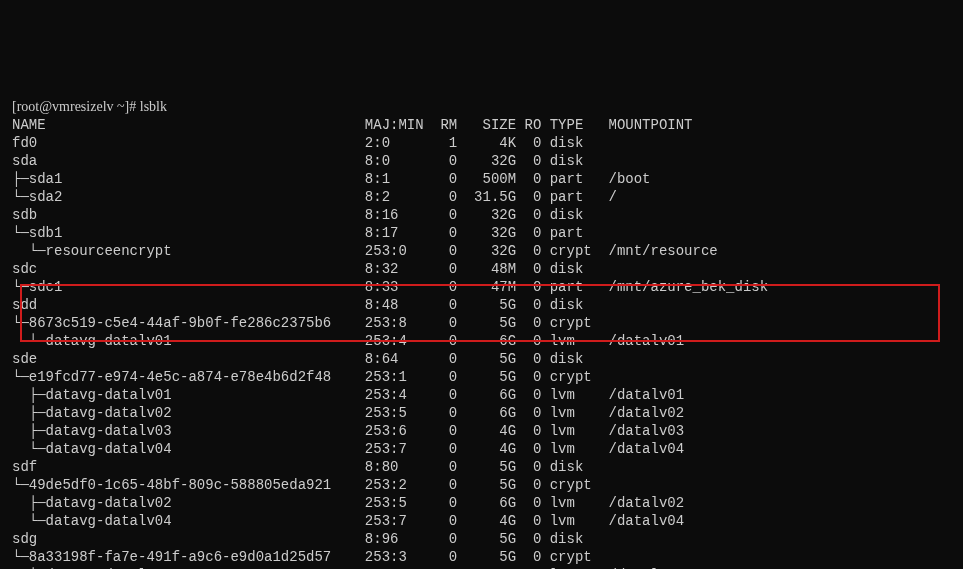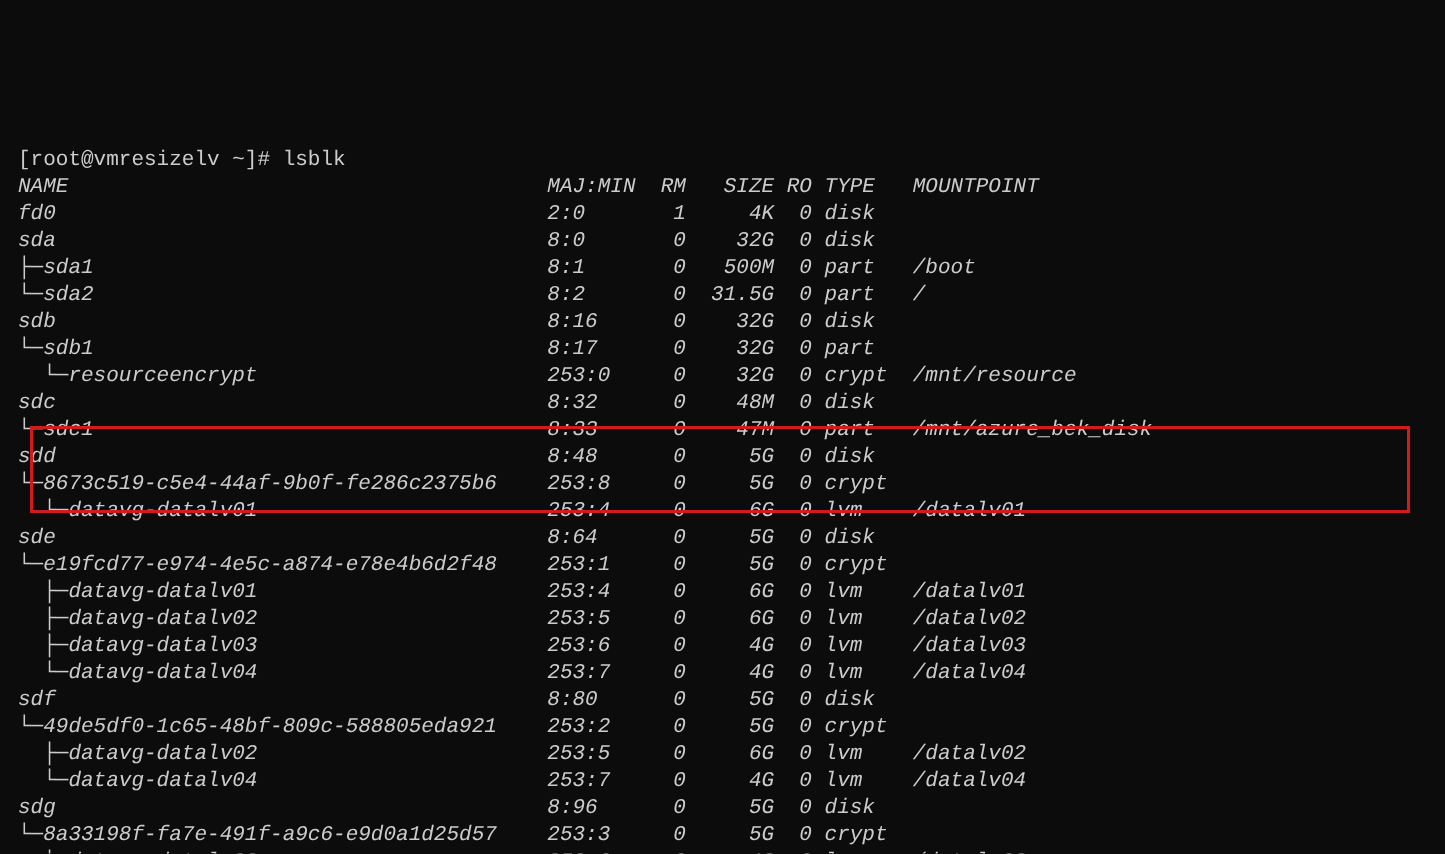--- a/index.html
+++ b/index.html
@@ -11,24 +11,24 @@
     font-size: 14px;
     line-height: 18px;
     white-space: pre;
     width: 963px;
     height: 569px;
     box-sizing: border-box;
     overflow: hidden;
   }
   .prompt-line {
     color: #cccccc;
+    font-family: Liberation Serif, serif;
   }
   .header-row, .data-row {
     display: block;
-    font-style: italic;
   }
   .highlight-box {
     position: absolute;
     border: 2px solid #d01c1c;
     pointer-events: none;
     box-sizing: border-box;
   }
   .container {
     position: relative;
   }

